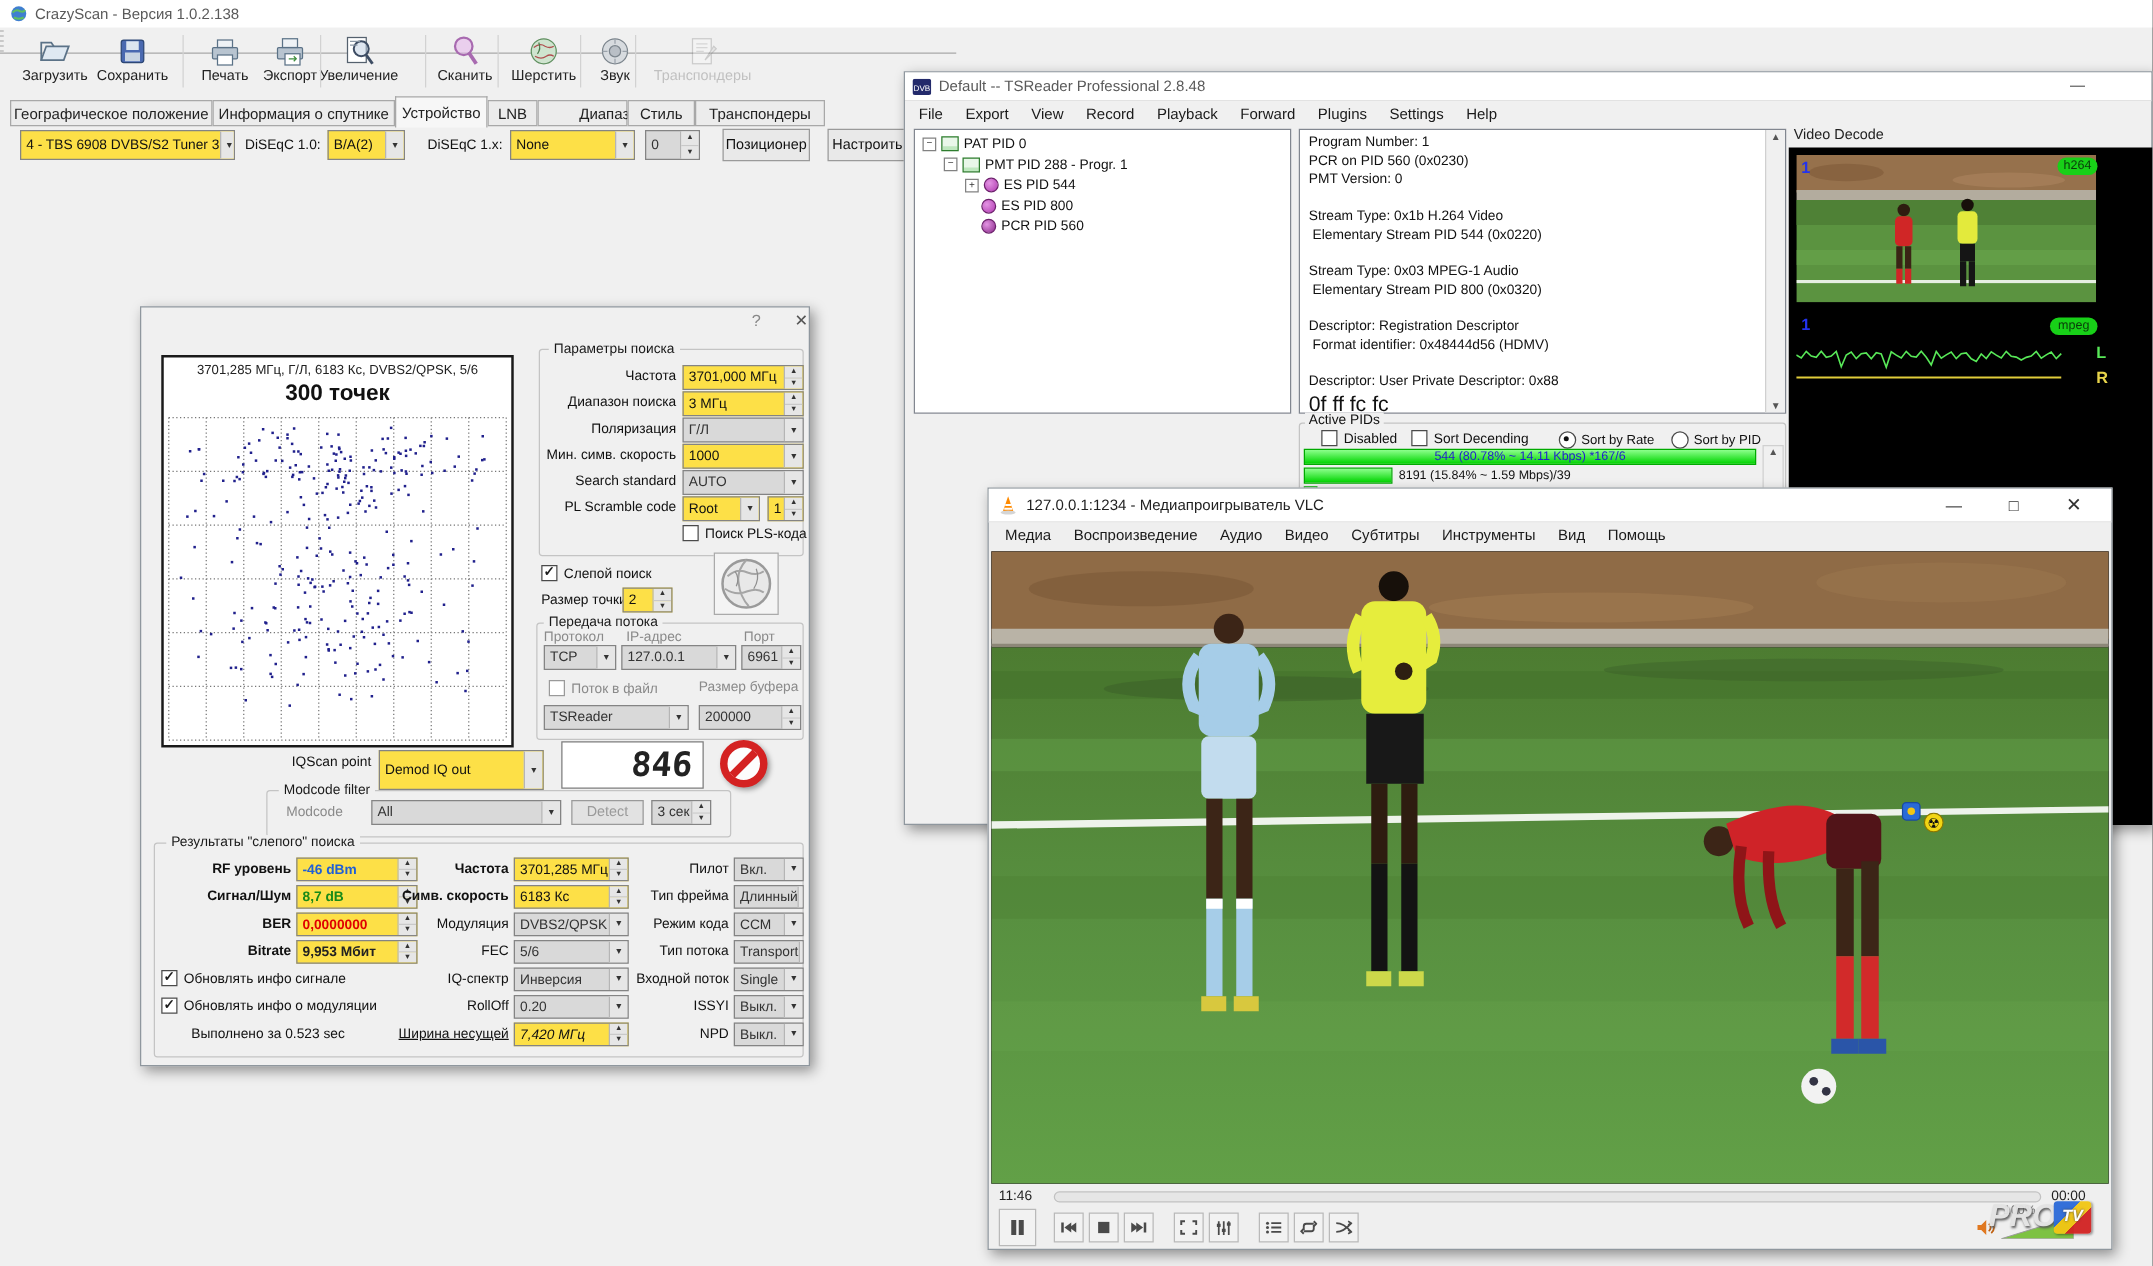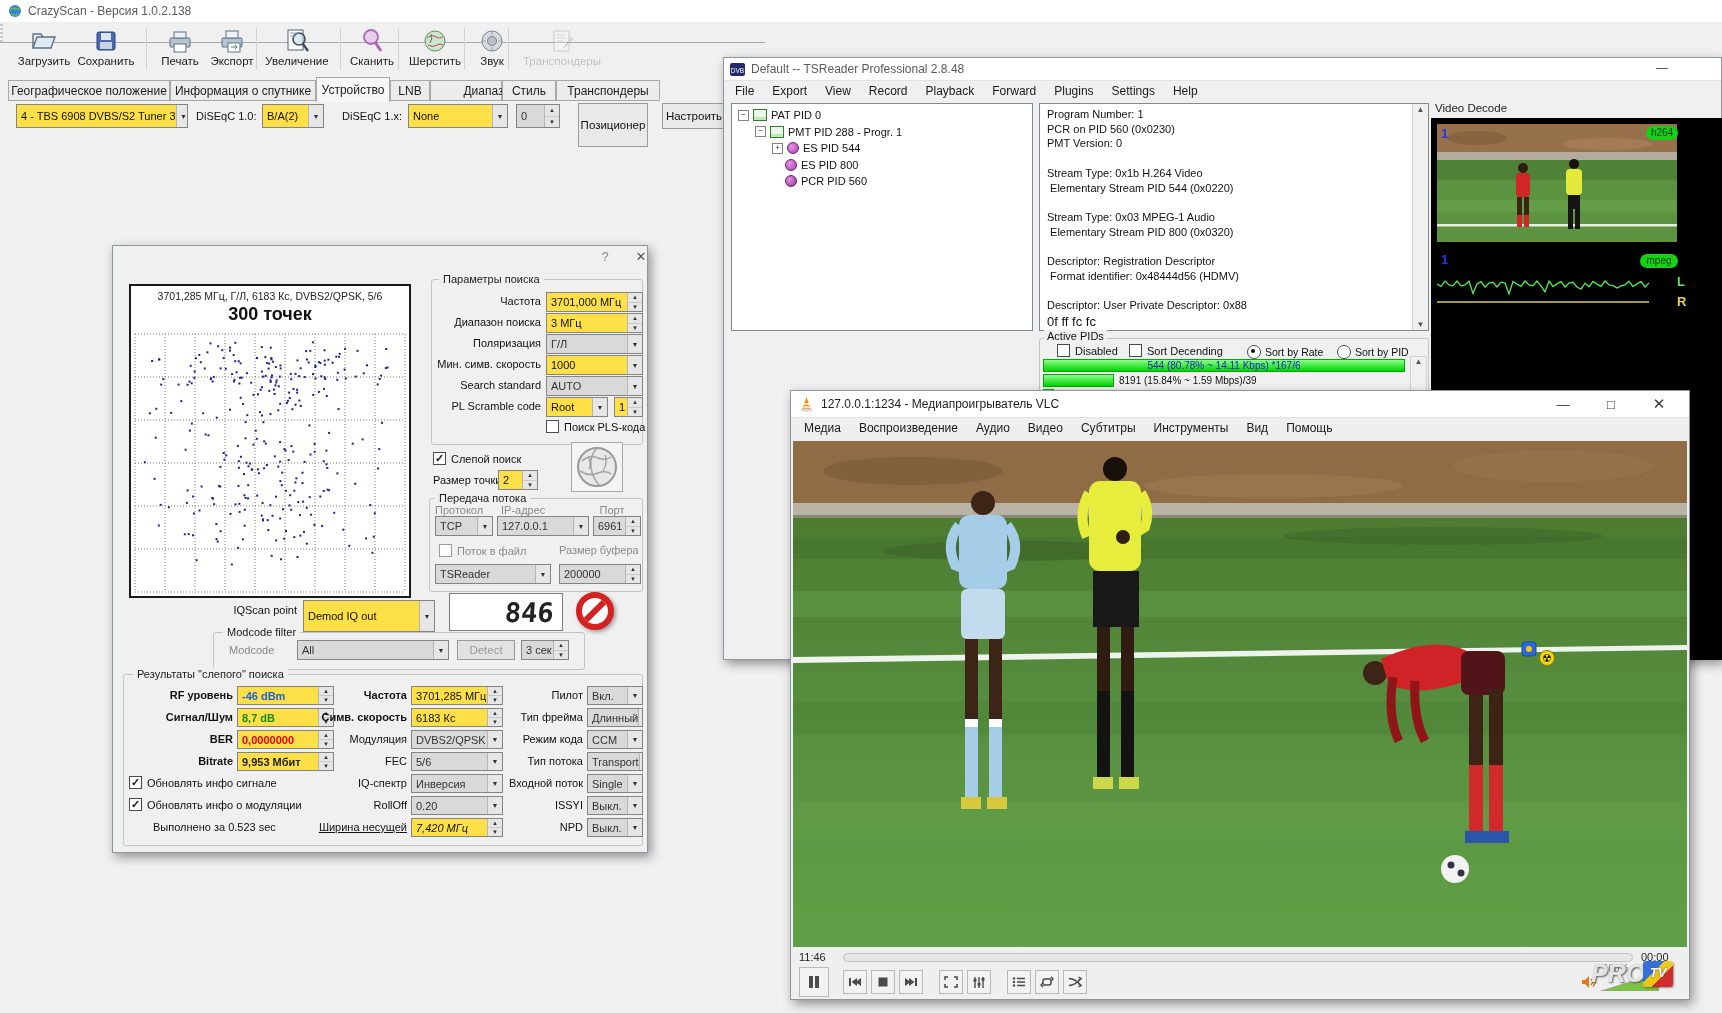--- a/index.html
+++ b/index.html
@@ -103,21 +103,21 @@
         <span class="ic">
           <svg width="28" height="26">
             <rect x="4" y="10" width="20" height="9" rx="1" fill="#b8c4d0" stroke="#5b7287"></rect>
             <rect x="8" y="3" width="12" height="7" fill="#eef2f6" stroke="#5b7287"></rect>
             <rect x="10" y="15" width="12" height="9" fill="#fff" stroke="#5b7287"></rect>
             <path d="M13 19 h6 m-2 -2 l2 2 l-2 2" stroke="#3f8f3f" fill="none"></path>
           </svg>
         </span>
         <span>Экспорт</span>
       </div>
-      <div class="tb-btn" style="left: 260px; width: 66px; text-align: right;">
+      <div class="tb-btn" style="left: 250px; width: 66px; text-align: right;">
         <span class="ic">
           <svg width="26" height="28">
             <rect x="4" y="3" width="15" height="20" fill="#fff" stroke="#55616e"></rect>
             <circle cx="15" cy="12" r="6" fill="rgba(190,205,225,.5)" stroke="#3d4c63" stroke-width="1.6"></circle>
             <path d="M19 17 L24 24" stroke="#3d4c63" stroke-width="2.4"></path>
             <path d="M6 6 h8 M6 9 h6" stroke="#8a97a5"></path>
           </svg>
         </span>
         <span>Увеличение</span>
       </div>
@@ -202,21 +202,21 @@
         <span>None</span>
         <span class="arr">▼</span>
       </div>
       <div class="combo dis" style="left: 516px; top: 104px; width: 44px; height: 24px;">
         <span>0</span>
         <span class="spin">
           <i>▲</i>
           <i>▼</i>
         </span>
       </div>
-      <div class="btn" style="left: 578px; top: 103px; width: 70px; height: 44px;">Позиционер</div>
+      <div class="btn" style="left: 578px; top: 103px; width: 70px; height: 26px;">Позиционер</div>
       <div class="btn" style="left: 662px; top: 103px; width: 64px; height: 26px;">Настроить</div>
     </div>
     <div class="win" style="left: 112px; top: 245px; width: 536px; height: 608px; z-index: 20;">
       <div style="position: absolute; left: 482px; top: 3px; width: 20px; height: 18px; text-align: center; font-size: 13px; color: rgb(136, 136, 136);">?</div>
       <div style="position: absolute; left: 518px; top: 3px; width: 20px; height: 18px; text-align: center; font-size: 13px; color: rgb(85, 85, 85);">✕</div>
       <div style="position: absolute; left: 16px; top: 38px; width: 282px; height: 314px; background: rgb(255, 255, 255); border: 2px solid rgb(26, 26, 26); box-sizing: border-box;">
         <div style="position: absolute; left: 0px; top: 4px; width: 100%; text-align: center; font-size: 10.5px; color: rgb(34, 34, 34); white-space: nowrap;">3701,285 МГц, Г/Л, 6183 Кс, DVBS2/QPSK, 5/6</div>
         <div style="position: absolute; left: 0px; top: 18px; width: 100%; text-align: center; font-size: 18px; font-weight: bold; color: rgb(17, 17, 17);">300 точек</div>
         <div style="position: absolute; left: 0px; top: 0px;"><svg width="278" height="310" xmlns="http://www.w3.org/2000/svg">
             <line x1="4" y1="48" x2="4" y2="306" stroke="#777" stroke-dasharray="1 2"></line>
@@ -605,21 +605,21 @@
             <circle cx="23" cy="22" r="19" fill="#e8e8e8" stroke="#9a9a9a" stroke-width="2"></circle>
             <path d="M8 16 q8 -7 16 -3 q8 3 13 -1 M6 26 q9 6 18 2 q8 -3 13 1 M23 3 q-8 9 -6 19 q1 10 8 18" stroke="#a5a5a5" fill="none" stroke-width="1.6"></path>
             <path d="M14 12 q4 6 1 12 M31 10 q3 8 -2 16" stroke="#8f8f8f" fill="none"></path>
           </svg>
         </span>
       </div>
       <div class="fieldset" style="position: absolute; left: 316px; top: 252px; width: 214px; height: 94px;"></div>
       <div class="legend" style="left: 322px; top: 246px;">Передача потока</div>
       <div class="flabel" style="top: 258px; width: 58px; text-align: left; left: 322px; color: rgb(138, 138, 138);">Протокол</div>
       <div class="flabel" style="top: 258px; width: 60px; text-align: left; left: 388px; color: rgb(138, 138, 138);">IP-адрес</div>
-      <div class="flabel" style="top: 258px; width: 34px; text-align: center; left: 482px; color: rgb(138, 138, 138);">Порт</div>
+      <div class="flabel" style="top: 258px; width: 34px; text-align: left; left: 482px; color: rgb(138, 138, 138);">Порт</div>
       <div class="combo dis" style="left: 322px; top: 270px; width: 58px; height: 20px;">
         <span>TCP</span>
         <span class="arr">▼</span>
       </div>
       <div class="combo dis" style="left: 384px; top: 270px; width: 92px; height: 20px;">
         <span>127.0.0.1</span>
         <span class="arr">▼</span>
       </div>
       <div class="combo dis" style="left: 480px; top: 270px; width: 48px; height: 20px;">
         <span>6961</span>
@@ -841,21 +841,21 @@
         <div style="position: absolute; left: 7px; top: 62.8px; font-size: 11px; color: rgb(17, 17, 17); white-space: pre;">Stream Type: 0x1b H.264 Video</div>
         <div style="position: absolute; left: 7px; top: 77.5px; font-size: 11px; color: rgb(17, 17, 17); white-space: pre;"> Elementary Stream PID 544 (0x0220)</div>
         <div style="position: absolute; left: 7px; top: 92.2px; font-size: 11px; color: rgb(17, 17, 17); white-space: pre;"></div>
         <div style="position: absolute; left: 7px; top: 106.9px; font-size: 11px; color: rgb(17, 17, 17); white-space: pre;">Stream Type: 0x03 MPEG-1 Audio</div>
         <div style="position: absolute; left: 7px; top: 121.6px; font-size: 11px; color: rgb(17, 17, 17); white-space: pre;"> Elementary Stream PID 800 (0x0320)</div>
         <div style="position: absolute; left: 7px; top: 136.3px; font-size: 11px; color: rgb(17, 17, 17); white-space: pre;"></div>
         <div style="position: absolute; left: 7px; top: 151px; font-size: 11px; color: rgb(17, 17, 17); white-space: pre;">Descriptor: Registration Descriptor</div>
         <div style="position: absolute; left: 7px; top: 165.7px; font-size: 11px; color: rgb(17, 17, 17); white-space: pre;"> Format identifier: 0x48444d56 (HDMV)</div>
         <div style="position: absolute; left: 7px; top: 180.4px; font-size: 11px; color: rgb(17, 17, 17); white-space: pre;"></div>
         <div style="position: absolute; left: 7px; top: 195.1px; font-size: 11px; color: rgb(17, 17, 17); white-space: pre;">Descriptor: User Private Descriptor: 0x88</div>
-        <div style="position: absolute; left: 7px; top: 209.8px; font-size: 13px; color: rgb(17, 17, 17); white-space: pre;">0f ff fc fc</div>
+        <div style="position: absolute; left: 7px; top: 209.8px; font-size: 17px; color: rgb(17, 17, 17); white-space: pre;">0f ff fc fc</div>
         <div style="position: absolute; right: 0px; top: 0px; width: 15px; height: 100%; background: rgb(240, 240, 240); border-left: 1px solid rgb(208, 208, 208);">
           <div style="position: absolute; top: 1px; left: 0px; width: 15px; text-align: center; font-size: 8px; color: rgb(85, 85, 85);">▲</div>
           <div style="position: absolute; bottom: 1px; left: 0px; width: 15px; text-align: center; font-size: 8px; color: rgb(85, 85, 85);">▼</div>
         </div>
       </div>
       <div style="position: absolute; left: 320px; top: 272px; font-size: 11px; color: rgb(17, 17, 17); background: rgb(240, 240, 240); padding: 0px 3px; z-index: 2;">Active PIDs</div>
       <div class="fieldset" style="position: absolute; left: 315px; top: 280px; width: 390px; height: 60px;"></div>
       <div class="cb" style="left: 333px; top: 286px;">
         <span class="box"></span>
         <span>Disabled</span>

